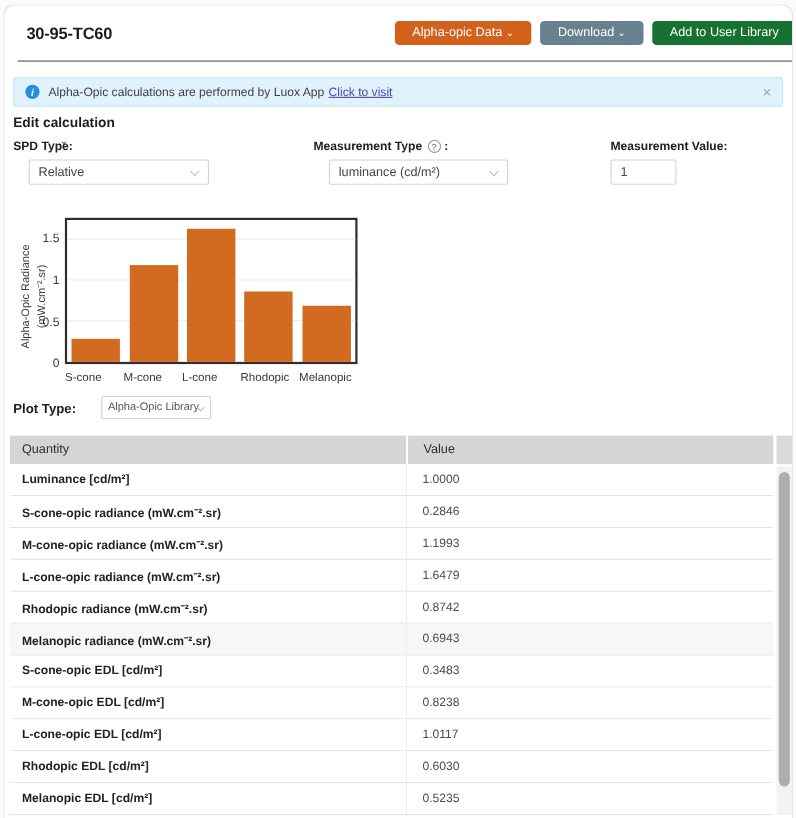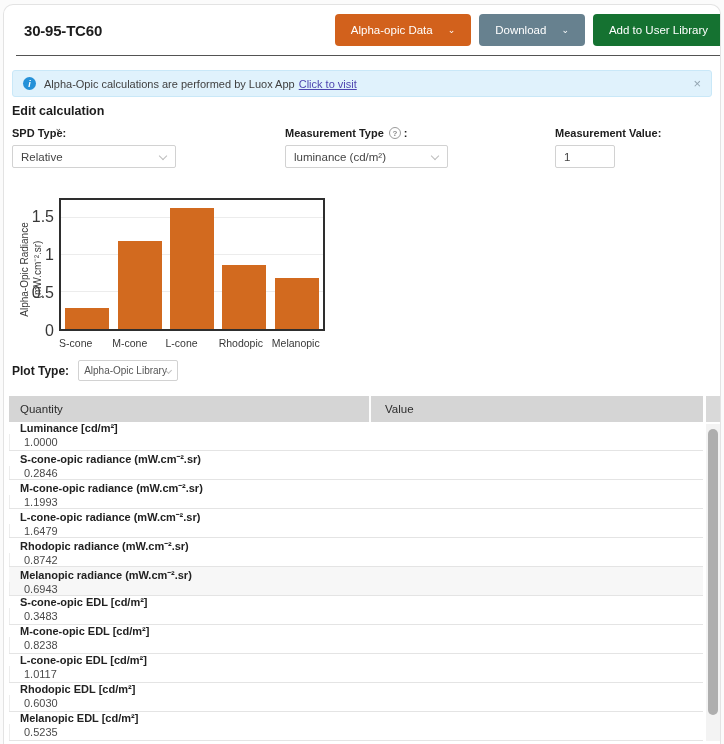--- a/index.html
+++ b/index.html
@@ -8,23 +8,23 @@
   .card { position:absolute; left:3px; top:4px; width:718px; height:740px;
           background:#fff; border:1px solid #e3e3e3; border-bottom:none;
           border-radius:10px 10px 0 0; overflow:hidden; }
 
   
   .hdr { position:absolute; left:12px; top:0; width:100%; height:51px;
          display:flex; align-items:center; padding:0 8px;
          border-bottom:1px solid #545454; }
   .title { font-size:15px; font-weight:bold; color:#1c1c1c; letter-spacing:-.2px; }
   .btns { margin-left:auto; display:flex; gap:8px; }
-  .btn { height:32px; border:none; border-radius:4px; color:#fff; font-size:11.5px;
+  .btn { height:22px; border:none; border-radius:4px; color:#fff; font-size:11.5px;
          font-family:inherit; padding:0 16px; display:flex; align-items:center;
-         gap:15px; cursor:pointer; white-space:nowrap; }
+         gap:3px; cursor:pointer; white-space:nowrap; }
   .btn .caret { font-size:9px; line-height:1; margin-top:1px; }
   .btn-orange { background:#d2611c; }
   .btn-slate  { background:#67818f; }
   .btn-green  { background:#157231; }
 
   
   .banner { position:absolute; left:8px; right:8px; top:65px; height:27px;
             background:#e0f2fc; border:1px solid #c9e8f8; border-radius:3px;
             display:flex; align-items:center; padding:0 10px; font-size:11px; color:#3f3f3f; }
   .info-ic { width:13px; height:13px; border-radius:50%; background:#2591d8; color:#fff;
@@ -40,61 +40,61 @@
 
   
   .fgroup { position:absolute; top:122px; }
   .fgroup .lbl { font-size:11px; font-weight:bold; color:#202020; margin-bottom:6px;
                  display:flex; align-items:center; gap:3px; }
   .help-ic { width:12px; height:12px; border:1px solid #9a9a9a; border-radius:50%;
              color:#8a8a8a; font-size:8px; display:flex; align-items:center;
              justify-content:center; margin-left:2px; }
   .field { height:23px; border:1px solid #d2d2d2; border-radius:2px; background:#fff;
            display:flex; align-items:center; padding:0 8px; font-size:11.5px; color:#444;
-           position:relative; cursor:pointer; }
+           position:relative; cursor:pointer;margin-left:14px; }
   .field .chev { position:absolute; right:9px; top:7px; width:6px; height:6px;
                  border-right:1.5px solid #bdbdbd; border-bottom:1.5px solid #bdbdbd;
                  transform:rotate(45deg); }
   .f-spd { left:8px; } .f-spd .field { width:164px; }
   .f-mt  { left:281px;text-align:right; } .f-mt .field { width:163px; }
   .f-mv  { left:551px; }
   .f-mv input { width:60px; height:23px; border:1px solid #d2d2d2; border-radius:2px;
                 font-size:11.5px; color:#444; padding:0 8px; font-family:inherit; }
 
   
   .chart { position:absolute; left:8px; top:186px; width:322px; height:160px; }
   .ylab { position:absolute; left:-56px; top:66px; width:150px; transform:rotate(-90deg);
           transform-origin:center; font-size:10px; color:#383838; text-align:center; }
   .frame { position:absolute; left:47px; top:7px; width:266px; height:133px;
            border:2px solid #2e2e2e; background:#fff; }
   .grid { position:absolute; left:0; width:100%; height:1px; background:#ececec; }
   .bars { position:absolute; left:0; bottom:0; width:100%; height:100%;
           display:flex; align-items:flex-end; justify-content:space-around; }
   .bar { width:44px; background:#d26a1f; }
   .yticks { position:absolute; left:0; top:7px; width:42px; height:133px; }
-  .ytick { position:absolute; right:0; font-size:16px; color:#383838; transform:translateY(50%); }
+  .ytick { position:absolute; right:0; font-size:11px; color:#383838; transform:translateY(50%); }
   .xlabs { position:absolute; left:47px; top:146px; width:266px; display:flex;
            justify-content:space-around; }
   .xlab { width:53px; text-align:left; font-size:10.5px; color:#383838; }
 
   
   .plotrow { position:absolute; left:8px; top:355px; display:flex; align-items:center; gap:9px; }
   .plotrow .lbl { font-size:12px; font-weight:bold; color:#1d1d1d; }
   .plotrow .field { width:100px; height:21px; font-size:10px; padding:0 5px; color:#555; }
   .plotrow .field .chev { right:6px; top:7px; width:5px; height:5px; }
 
   
   .twrap { position:absolute; left:5px; top:391px; width:711px; display:flex; }
   .tmain { flex:1; }
   .thead { height:26px; background:#d5d5d5; display:flex; align-items:center;
            font-size:11.5px; color:#2d2d2d; }
   .th-q { width:360px; padding-left:11px; }
   .th-v { flex:1; padding-left:14px; border-left:2px solid #fdfdfd; align-self:stretch;
           display:flex; align-items:center; }
-  .trow { height:29px; display:flex; border-bottom:1px solid #e4e4e4; background:#fff;flex-direction:column; }
+  .trow { height:29px; display:flex; border-bottom:1px solid #e4e4e4; background:#fff; }
   .trow.hl { background:#f7f7f7; }
   .td-q { width:360px; padding-left:11px; font-size:11px; font-weight:bold; color:#222;
           display:flex; align-items:center; }
   .td-v { flex:1; padding-left:14px; font-size:11px; color:#4a4a4a; border-left:1px solid #ededed;
           display:flex; align-items:center; }
   .sbcol { width:14px; margin-left:3px; display:flex; flex-direction:column; }
   .sb-hdr { height:26px; background:#d9d9d9; }
   .sb-track { flex:1; background:#f3f3f3; position:relative; margin-top:2px; }
   .sb-thumb { position:absolute; left:2px; top:5px; width:10px; height:286px;
               background:#aeaeae; border-radius:6px; cursor:pointer; }

